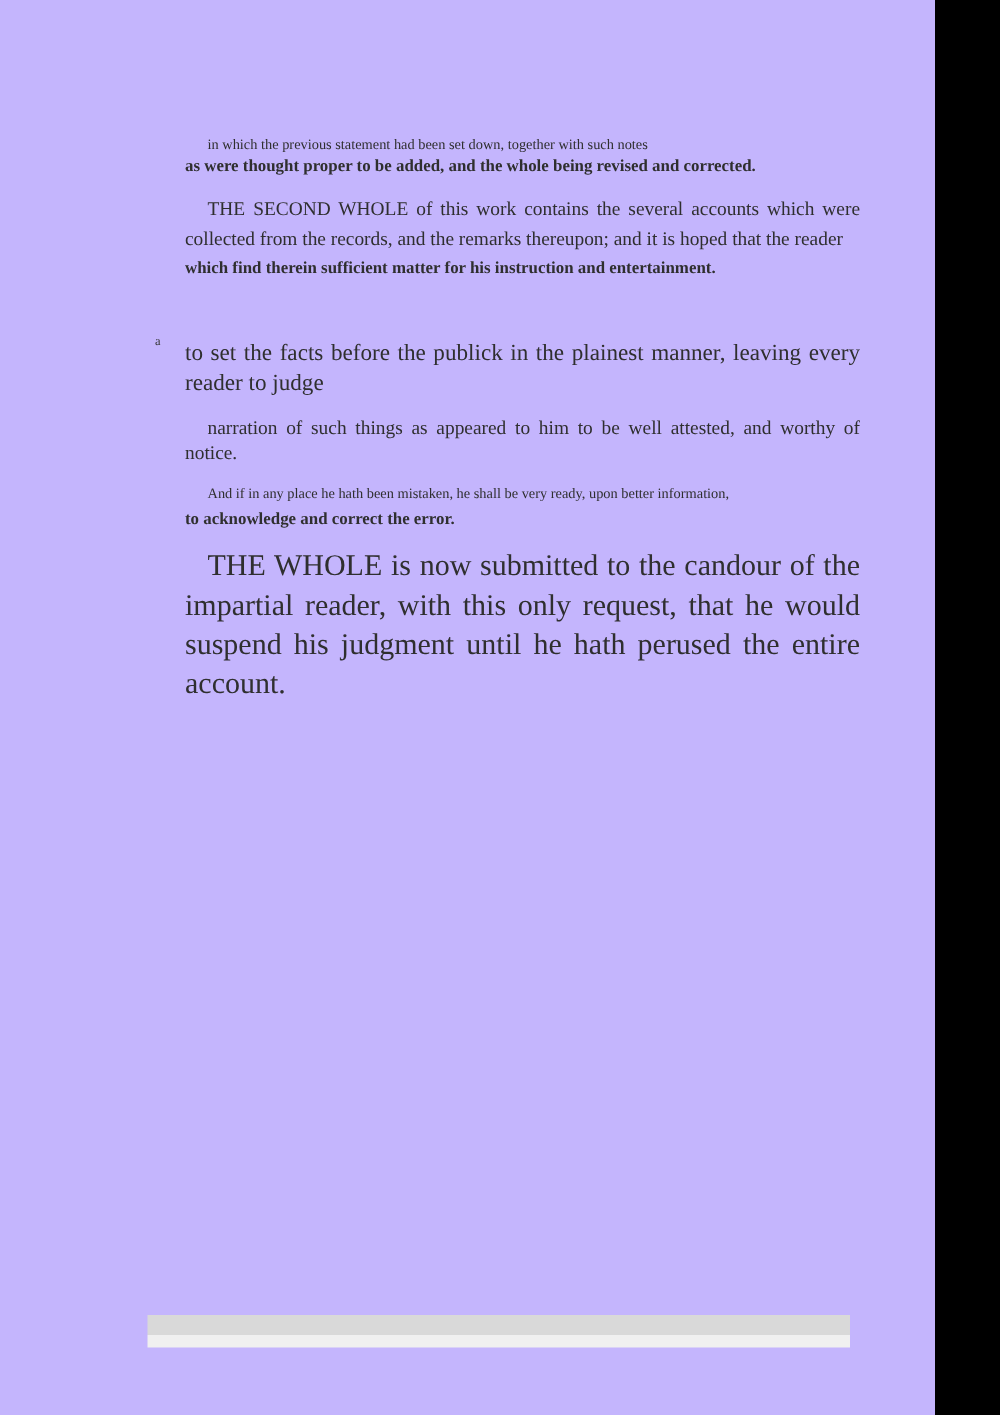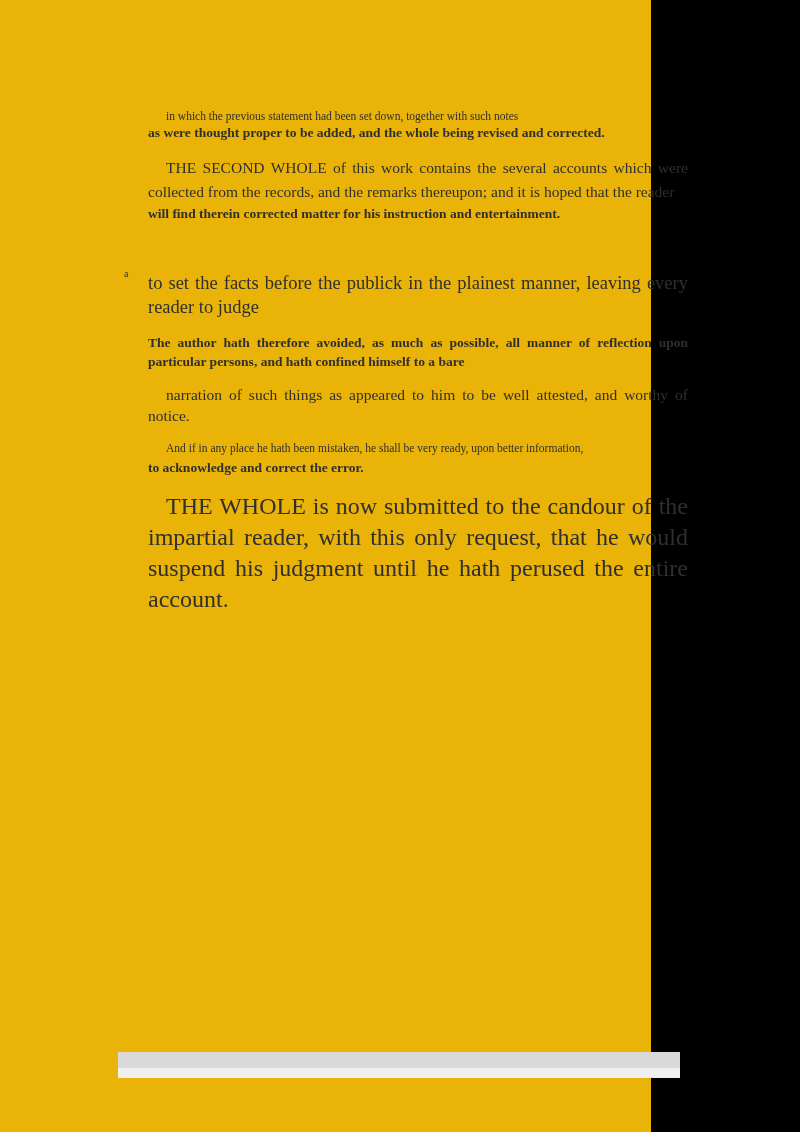--- a/index.html
+++ b/index.html
@@ -9,23 +9,23 @@
   }
   body {
     width: 800px;
     height: 1132px;
     overflow: hidden;
     font-family: "Liberation Serif", serif;
     color: #2b2b2b;
   }
   .page {
     position: relative;
-    width: 651px;
+    width: 748px;
     height: 1132px;
-    background: #eab308;
+    background: #c4b5fd;
   }
   .content {
     position: absolute;
     left: 148px;
     top: 108px;
     width: 540px;
   }
   .block {
     margin-bottom: 14px;
   }
@@ -73,29 +73,28 @@
 
   <div class="content">
 
     <div class="block">
       <div class="para s-small indent">in which the previous statement had been set down, together with such notes</div>
       <div class="para s-body tight">as were thought proper to be added, and the whole being revised and corrected.</div>
     </div>
 
     <div class="block">
       <div class="para s-mid indent loose">THE SECOND WHOLE of this work contains the several accounts which were collected from the records, and the remarks thereupon; and it is hoped that the reader</div>
-      <div class="para s-body">will find therein corrected matter for his instruction and entertainment.</div>
+      <div class="para s-body">which find therein sufficient matter for his instruction and entertainment.</div>
     </div>
 
     <div class="block">
       <div class="para s-big tight">to set the facts before the publick in the plainest manner, leaving every reader to judge</div>
     </div>
 
     <div class="block">
-      <div class="para s-body">The author hath therefore avoided, as much as possible, all manner of reflection upon particular persons, and hath confined himself to a bare</div>
     </div>
 
     <div class="block">
       <div class="para s-mid indent tight">narration of such things as appeared to him to be well attested, and worthy of notice.</div>
     </div>
 
     <div class="block">
       <div class="para s-small indent loose">And if in any place he hath been mistaken, he shall be very ready, upon better information,</div>
       <div class="para s-body">to acknowledge and correct the error.</div>
     </div>

